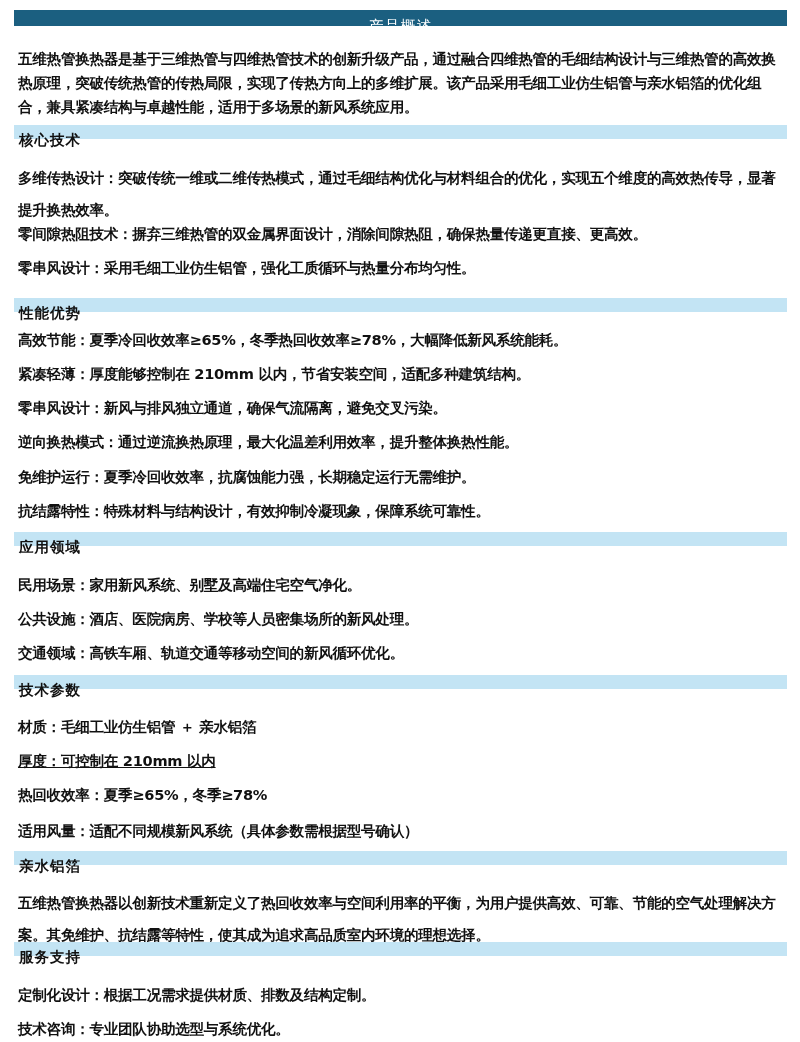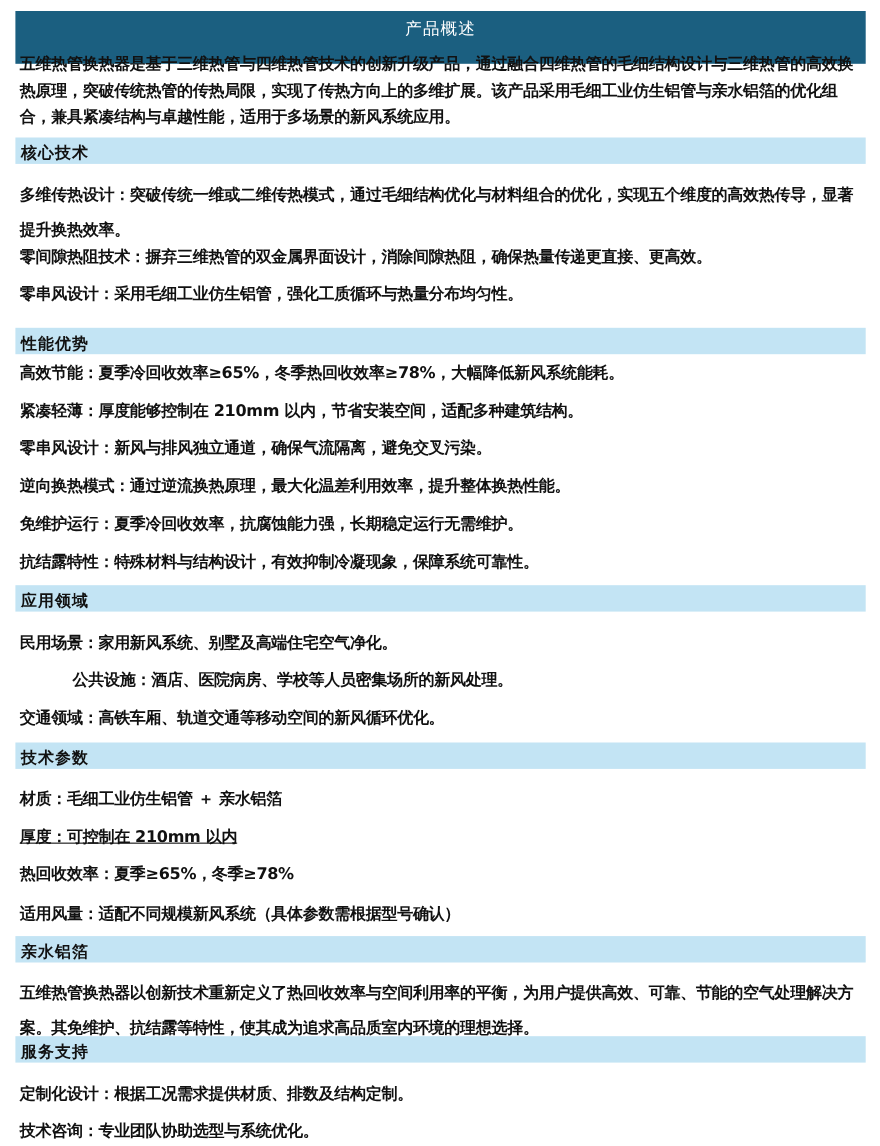--- a/index.html
+++ b/index.html
@@ -15,38 +15,38 @@
     font-family: "DejaVu Sans", "Liberation Sans", sans-serif;
     color: #111111;
   }
   .page {
     position: absolute;
     left: 14px;
     top: 10px;
     width: 773px;
   }
   .title-bar {
-    height: 48px;
+    height: 16px;
     background: #1b5f80;
     color: #ffffff;
     text-align: center;
     font-size: 15px;
     line-height: 32px;
     letter-spacing: 1px;
   }
   .intro {
     margin: 0;
     padding: 5px 4px 0 4px;
     font-size: 14.6px;
     font-weight: bold;
     line-height: 24px;
     letter-spacing: -0.3px;
   }
   .section-header {
-    height: 24px;
+    height: 14px;
     background: #c3e4f4;
     font-size: 14.5px;
     font-weight: bold;
     line-height: 31px;
     padding-left: 5px;
     letter-spacing: 1px;
     color: #111;
   }
   .item {
     margin: 0;
@@ -83,21 +83,21 @@
   <p class="abs item" style="top:348px;">紧凑轻薄：厚度能够控制在 210mm 以内，节省安装空间，适配多种建筑结构。</p>
   <p class="abs item" style="top:382px;">零串风设计：新风与排风独立通道，确保气流隔离，避免交叉污染。</p>
   <p class="abs item" style="top:416px;">逆向换热模式：通过逆流换热原理，最大化温差利用效率，提升整体换热性能。</p>
   <p class="abs item" style="top:451px;">免维护运行：夏季冷回收效率，抗腐蚀能力强，长期稳定运行无需维护。</p>
   <p class="abs item" style="top:485px;">抗结露特性：特殊材料与结构设计，有效抑制冷凝现象，保障系统可靠性。</p>
 
   <div class="abs section-header" style="top:522px;">
     <span>应用领域</span>
   </div>
   <p class="abs item" style="top:559px;">民用场景：家用新风系统、别墅及高端住宅空气净化。</p>
-  <p class="abs item" style="top:593px;margin-left:48px;">公共设施：酒店、医院病房、学校等人员密集场所的新风处理。</p>
+  <p class="abs item" style="top:593px;">公共设施：酒店、医院病房、学校等人员密集场所的新风处理。</p>
   <p class="abs item" style="top:627px;">交通领域：高铁车厢、轨道交通等移动空间的新风循环优化。</p>
 
   <div class="abs section-header" style="top:665px;">
     <span>技术参数</span>
   </div>
   <p class="abs item" style="top:701px;">材质：毛细工业仿生铝管 ＋ 亲水铝箔</p>
   <p class="abs item" style="top:735px;text-decoration:underline;">厚度：可控制在 210mm 以内</p>
   <p class="abs item" style="top:769px;">热回收效率：夏季≥65%，冬季≥78%</p>
   <p class="abs item" style="top:805px;">适用风量：适配不同规模新风系统（具体参数需根据型号确认）</p>
 

